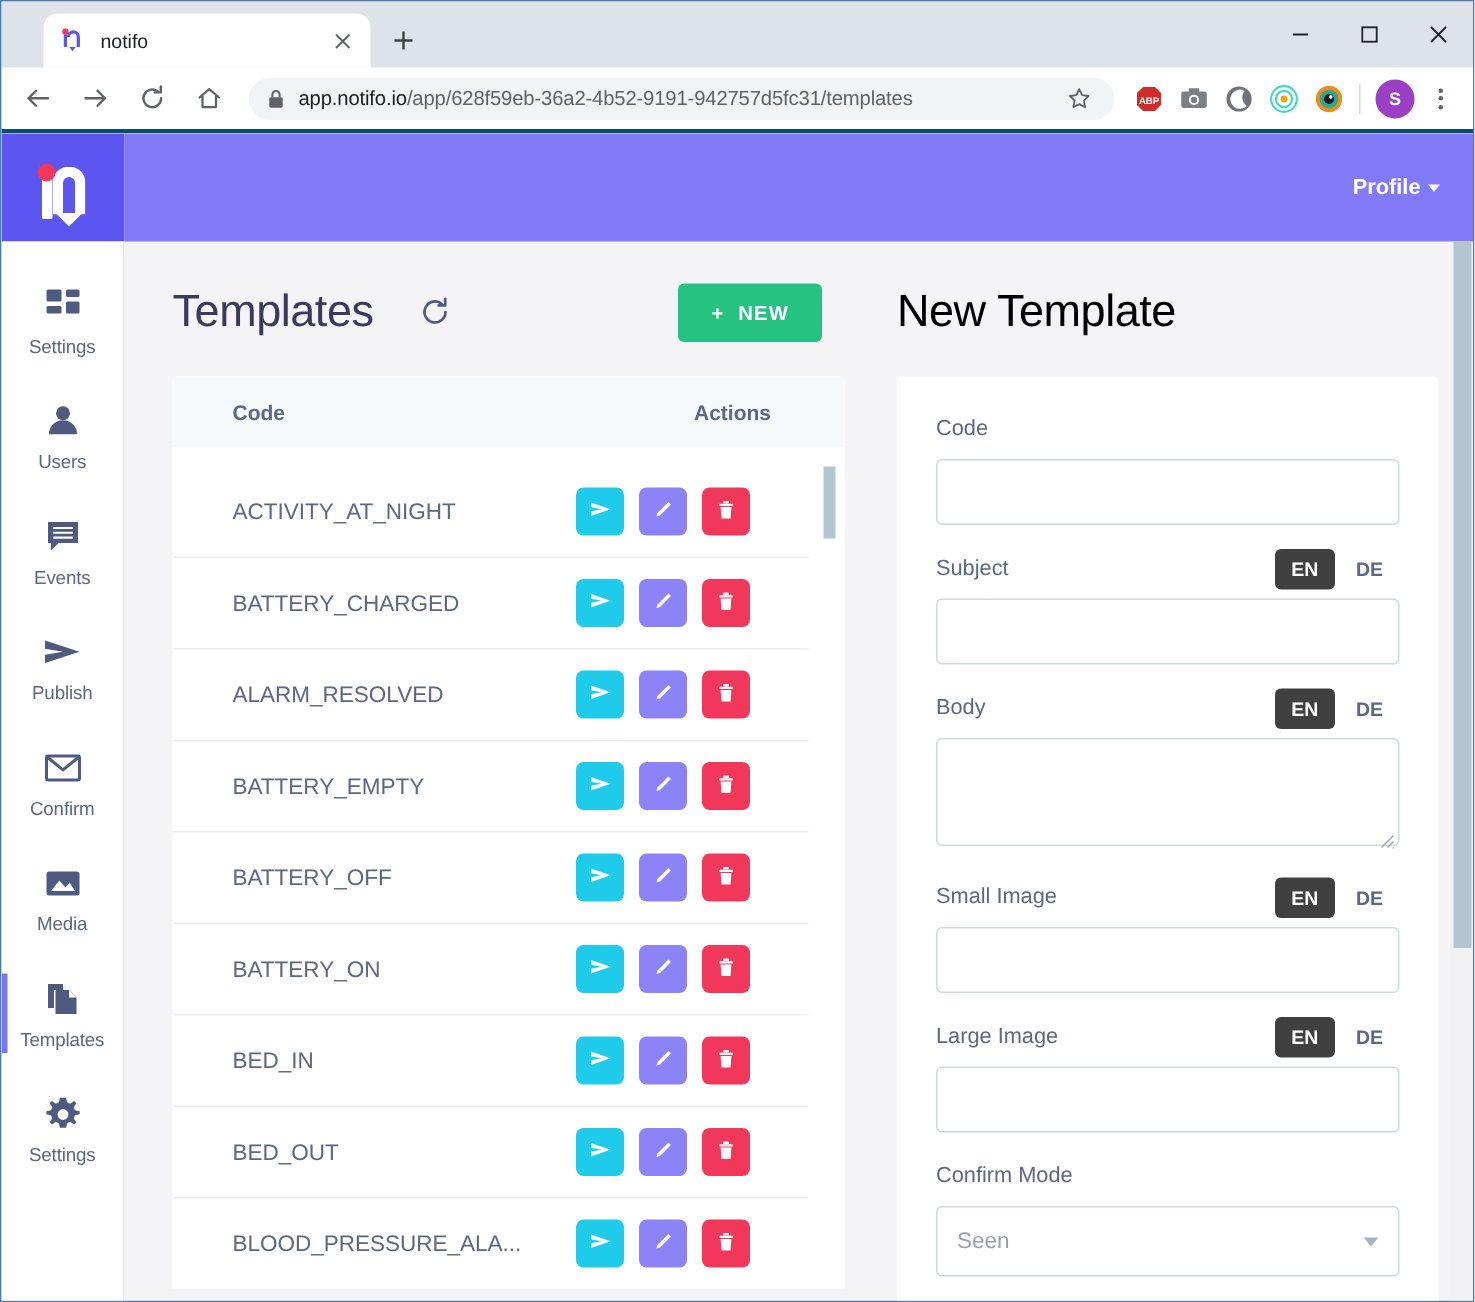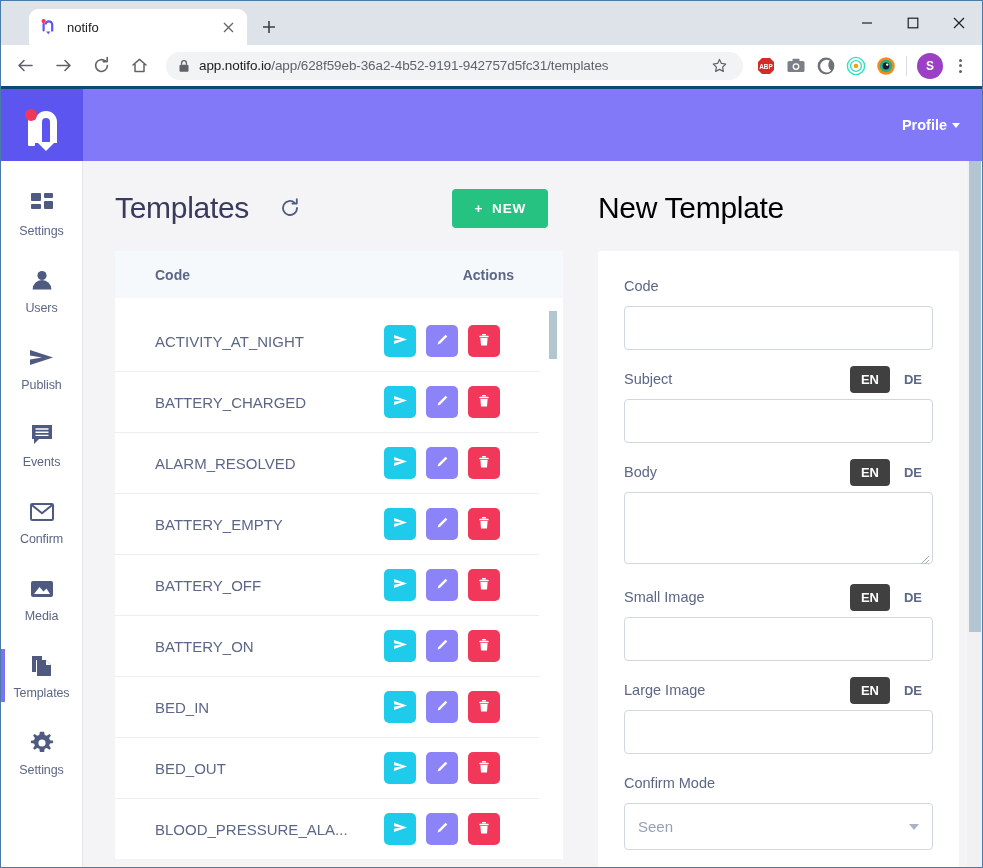--- a/index.html
+++ b/index.html
@@ -586,34 +586,34 @@
           <span class="nav-icon">
             <svg width="26" height="26" viewBox="0 0 26 26" fill="#4e5a80">
               <circle cx="13" cy="7.5" r="4.6"></circle>
               <path d="M3.6 21.5 a9.4 9.4 0 0 1 18.8 0 Z"></path>
             </svg>
           </span>
           <span class="nav-label">Users</span>
         </div>
         <div class="nav-item">
           <span class="nav-icon">
-            <svg width="27" height="27" viewBox="0 0 27 27" fill="#4e5a80">
-              <path d="M2 6 L25 13.5 L2 21 L2 15.5 L14 13.5 L2 11.5 Z"></path>
-            </svg>
-          </span>
-          <span class="nav-label">Publish</span>
-        </div>
-        <div class="nav-item">
-          <span class="nav-icon">
             <svg width="26" height="26" viewBox="0 0 26 26" fill="#4e5a80">
               <path d="M3 3 H23 V17 H10 L5 22 V17 H3 Z"></path>
               <path d="M6.5 7 H19.5 M6.5 10.2 H19.5 M6.5 13.4 H19.5" stroke="#ffffff" stroke-width="1.4"></path>
             </svg>
           </span>
           <span class="nav-label">Events</span>
+        </div>
+        <div class="nav-item">
+          <span class="nav-icon">
+            <svg width="27" height="27" viewBox="0 0 27 27" fill="#4e5a80">
+              <path d="M2 6 L25 13.5 L2 21 L2 15.5 L14 13.5 L2 11.5 Z"></path>
+            </svg>
+          </span>
+          <span class="nav-label">Publish</span>
         </div>
         <div class="nav-item">
           <span class="nav-icon">
             <svg width="26" height="26" viewBox="0 0 26 26">
               <rect x="2" y="5" width="22" height="16" rx="1.2" fill="none" stroke="#4e5a80" stroke-width="2"></rect>
               <path d="M2.8 6 L13 14.2 L23.2 6" fill="none" stroke="#4e5a80" stroke-width="2"></path>
             </svg>
           </span>
           <span class="nav-label">Confirm</span>
         </div>

